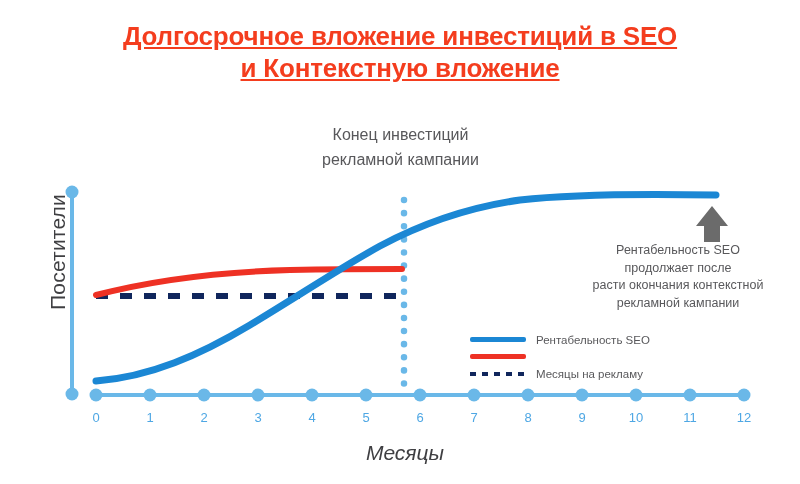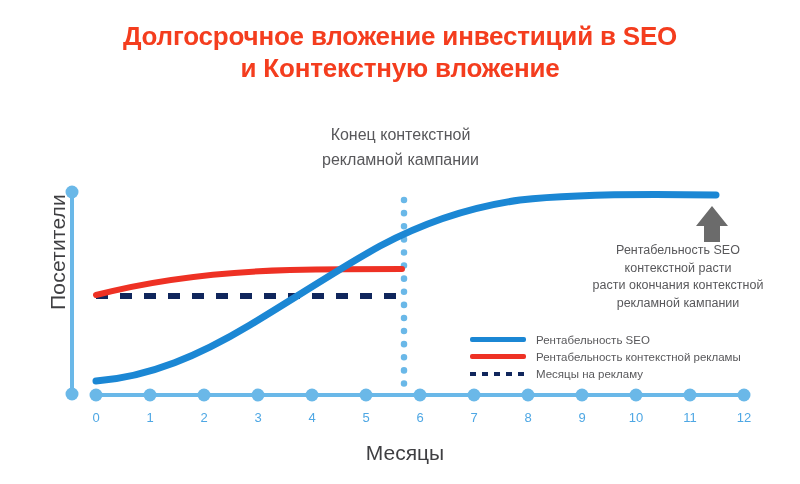--- a/index.html
+++ b/index.html
@@ -30,21 +30,21 @@
     top: 20px;
     width: 800px;
     text-align: center;
     color: #f43d1e;
     font-weight: bold;
     font-size: 26px;
     line-height: 32px;
     letter-spacing: -0.2px;
     font-family: "Liberation Sans", sans-serif;
   }
-  .title-line { display: block; white-space: nowrap; }
+  .title-line { display: block; white-space: nowrap; text-decoration: underline; }
 
   
   .callout-top {
     position: absolute;
     left: 258px;
     top: 122px;
     width: 285px;
     text-align: center;
     color: #58585b;
     font-size: 16px;
@@ -79,20 +79,21 @@
     letter-spacing: 0.2px;
   }
   .x-axis-title {
     position: absolute;
     left: 300px;
     top: 441px;
     width: 210px;
     text-align: center;
     color: #3f3f42;
     font-size: 21px;
+    font-style: italic;
   }
 
   
   #plot {
     position: absolute;
     left: 0;
     top: 0;
   }
 
   
@@ -141,21 +142,21 @@
 <body>
 
 <div id="stage">
 
   <div class="title-block">
     <span class="title-line">Долгосрочное вложение инвестиций в SEO</span>
     <span class="title-line">и Контекстную вложение</span>
   </div>
 
   <div class="callout-top">
-    <span class="cl">Конец контекстной</span>
+    <span class="cl">Конец инвестиций</span>
     <span class="cl">рекламной кампании</span>
   </div>
 
   <svg id="plot" width="800" height="484" viewBox="0 0 800 484">
 
     <line x1="72" y1="192" x2="72" y2="394" stroke="#6ab8e8" stroke-width="4" stroke-linecap="round"></line>
     <circle cx="72" cy="192" r="6.5" fill="#6ab8e8"></circle>
     <circle cx="72" cy="394" r="6.5" fill="#6ab8e8"></circle>
 
     <line x1="96" y1="395" x2="744" y2="395" stroke="#6ab8e8" stroke-width="4" stroke-linecap="round"></line>
@@ -201,37 +202,36 @@
     <path d="M 96 381 C 150 377 200 355 250 325 C 300 295 340 268 380 246 C 425 222 470 207 520 200 C 580 193 660 194 716 195" fill="none" stroke="#1b87d4" stroke-width="7" stroke-linecap="round" stroke-linejoin="round"></path>
 
     <path d="M 712 206 L 728 226 L 720 226 L 720 242 L 704 242 L 704 226 L 696 226 Z" fill="#6b6b6b"></path>
   </svg>
 
   <div class="y-axis-title">Посетители</div>
   <div class="x-axis-title">Месяцы</div>
 
   <div class="callout-right">
     <span class="cl">Рентабельность SEO</span>
-    <span class="cl">контекстной расти</span>
+    <span class="cl">продолжает после</span>
     <span class="cl">расти окончания контекстной</span>
     <span class="cl">рекламной кампании</span>
   </div>
 
   <div class="legend">
     <div class="legend-row">
       <span class="legend-swatch">
         <span class="bar" style="background:#1b87d4"></span>
       </span>
       <span class="legend-label">Рентабельность SEO</span>
     </div>
     <div class="legend-row">
       <span class="legend-swatch">
         <span class="bar" style="background:#ee3124"></span>
       </span>
-      <span class="legend-label">Рентабельность контекстной рекламы</span>
     </div>
     <div class="legend-row">
       <span class="legend-swatch">
         <span class="dashes"></span>
       </span>
       <span class="legend-label">Месяцы на рекламу</span>
     </div>
   </div>
 
 </div>

